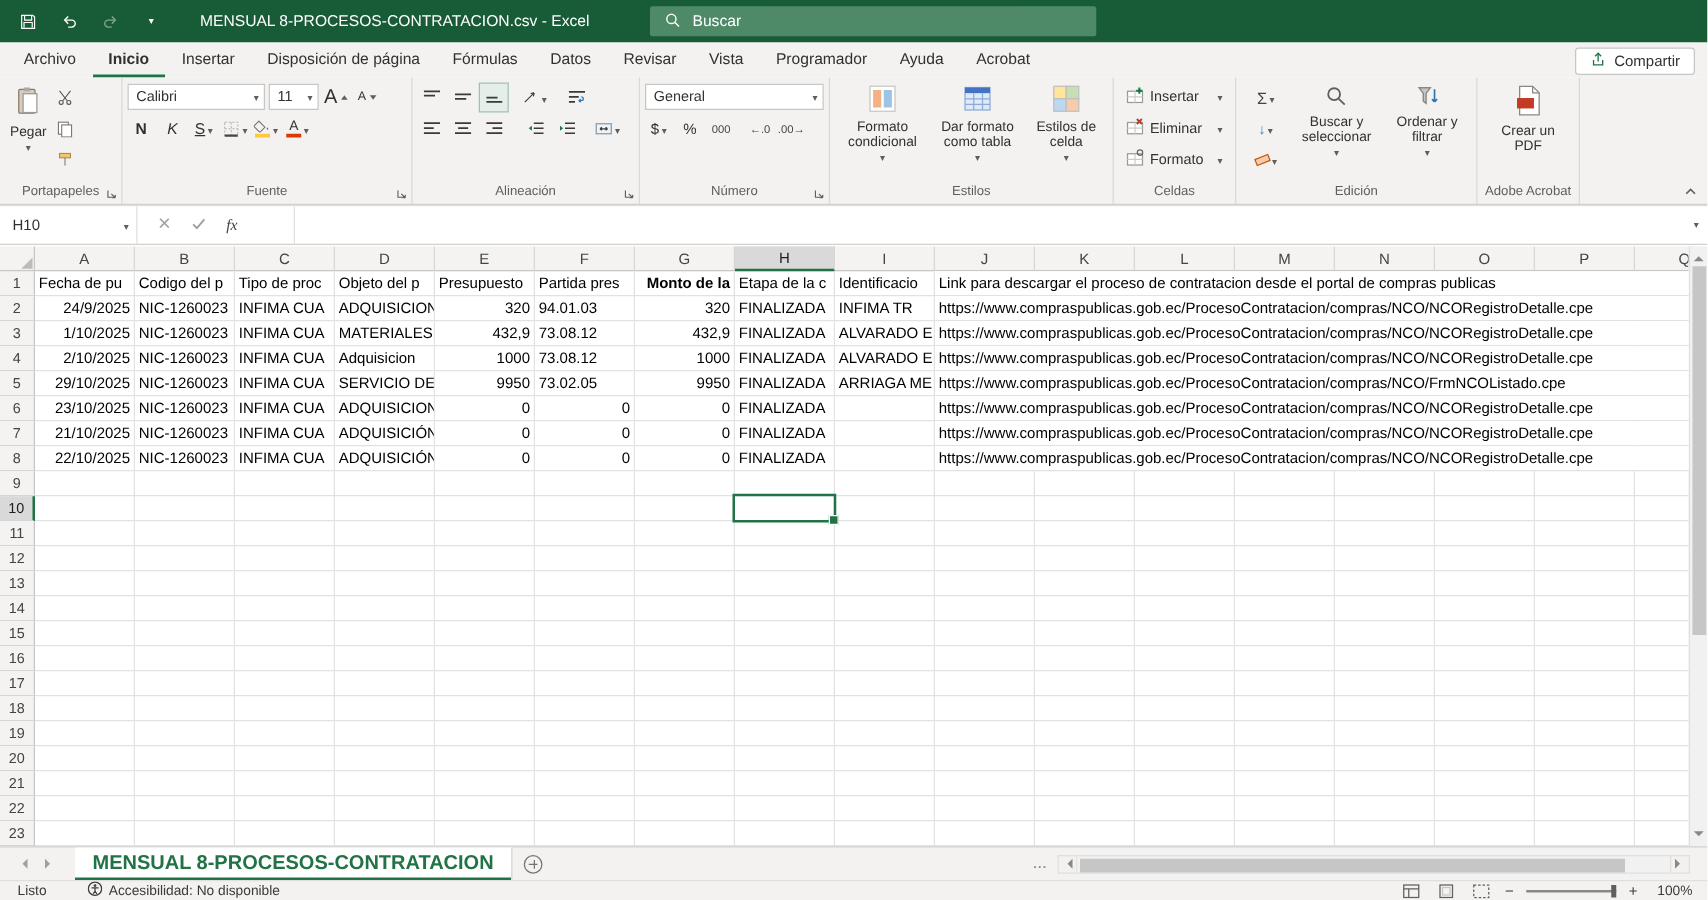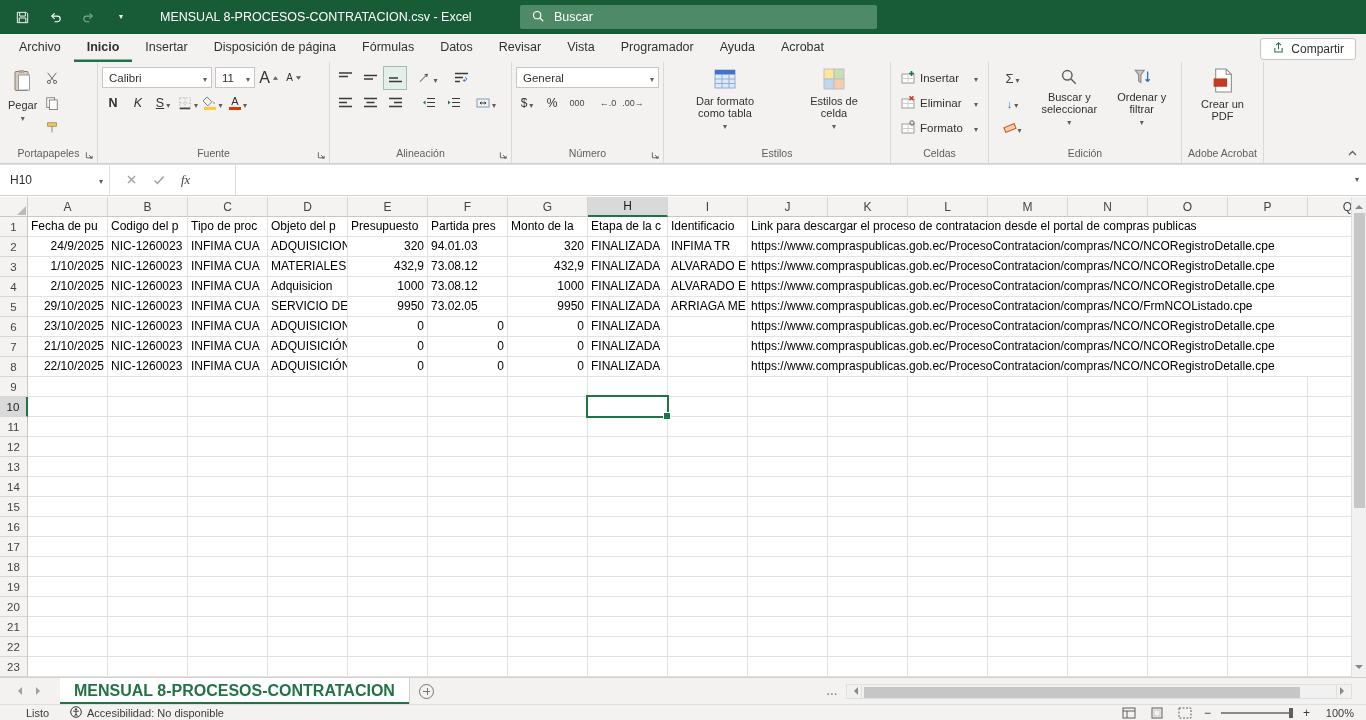--- a/index.html
+++ b/index.html
@@ -102,21 +102,21 @@
   .plus::after { content:""; position:absolute; top:3px; bottom:3px; left:6.3px; width:1.3px; background:#767472; }
   .dots { align-self:center; color:#8A8886; font-weight:700; font-size:10px; letter-spacing:1px; margin-left:auto; padding-right:8px; }
   .dots::after { content:"..."; }
   #hscroll { display:flex; align-items:center; width:520px; padding-right:14px; }
   #hscroll .box { width:16px; height:15px; display:flex; align-items:center; justify-content:center; background:#F1F1F1; border:1px solid #E1DFDD; }
   #htrack { flex:1; height:15px; background:#F1F1F1; border-top:1px solid #E1DFDD; border-bottom:1px solid #E1DFDD; position:relative; }
   #hthumb { position:absolute; left:2px; top:2px; height:11px; width:92%; background:#C6C6C6; }
 
   
   #statusbar { position:absolute; top:704px; left:0; right:0; height:16px; background:#F3F2F1; border-top:1px solid #E1DFDD; display:flex; align-items:center; font-size:11px; color:#3B3A39; }
-  #status-mode { padding-left:26px; width:70px; }
+  #status-mode { padding-left:14px; width:70px; }
   .acc { display:flex; align-items:center; gap:5px; }
   .sb-right { margin-left:auto; display:flex; align-items:center; gap:10px; padding-right:12px; }
   .vi { display:flex; align-items:center; justify-content:center; width:18px; }
   .zo::after { content:"−"; font-size:12px; color:#3B3A39; }
   .zi::after { content:"+"; font-size:12px; color:#3B3A39; }
   .ztrack { width:72px; height:2px; background:#8A8886; position:relative; }
   .zthumb { position:absolute; right:0; top:-4px; width:4px; height:10px; background:#605E5C; }
   #zoom-pct { width:34px; text-align:right; }
 </style>
 </head>
@@ -399,20 +399,29 @@
     <span class="launcher">
         <svg width="9" height="9" viewBox="0 0 10 10">
           <path d="M1.5 1.5v6h6" fill="none" stroke="#605E5C"></path>
           <path d="M4.5 4.5L8 8M8 8V5.4M8 8H5.4" stroke="#605E5C" fill="none"></path>
         </svg>
       </span>
   </div>
 
   <div class="rg" style="width:227px">
     <div class="rg-body" style="justify-content:space-around">
+      <div class="bigbtn" style="width:74px">
+        <span><svg width="22" height="22" viewBox="0 0 22 22">
+              <rect x="1" y="1" width="20" height="20" fill="#fff" stroke="#C8C6C4"></rect>
+              <rect x="3.5" y="4" width="6.5" height="14" fill="#F4B183"></rect>
+              <rect x="12" y="4" width="6.5" height="14" fill="#9DC3E6"></rect>
+            </svg></span>
+        <span class="lbl">Formato condicional</span>
+        <span class="dd"></span>
+      </div>
       <div class="bigbtn" style="width:74px">
         <span><svg width="22" height="22" viewBox="0 0 22 22">
               <rect x="1" y="2" width="20" height="18" fill="#DEEBF7" stroke="#8EA9DB"></rect>
               <rect x="1" y="2" width="20" height="4.5" fill="#4472C4"></rect>
               <path d="M8 6.5V20M15 6.5V20M1 11h20M1 15.5h20" stroke="#8EA9DB"></path>
             </svg></span>
         <span class="lbl">Dar formato como tabla</span>
         <span class="dd"></span>
       </div>
       <div class="bigbtn" style="width:64px">
@@ -562,21 +571,21 @@
     </div>
   <div id="rows">
       <div class="grow">
         <div class="rh">1</div>
         <div class="cell" style="text-align: left;">Fecha de pu</div>
         <div class="cell" style="text-align: left;">Codigo del p</div>
         <div class="cell" style="text-align: left;">Tipo de proc</div>
         <div class="cell" style="text-align: left;">Objeto del p</div>
         <div class="cell" style="text-align: left;">Presupuesto</div>
         <div class="cell" style="text-align: left;">Partida pres</div>
-        <div class="cell" style="text-align: left;">Monto de la</div>
+        <div class="cell" style="text-align: right; font-weight: bold;">Monto de la</div>
         <div class="cell" style="text-align: left;">Etapa de la c</div>
         <div class="cell" style="text-align: left;">Identificacio</div>
         <div class="cell spillhost">
           <span class="spill">Link para descargar el proceso de contratacion desde el portal de compras publicas</span>
         </div>
         <div class="cell"></div>
         <div class="cell"></div>
         <div class="cell"></div>
         <div class="cell"></div>
         <div class="cell"></div>

